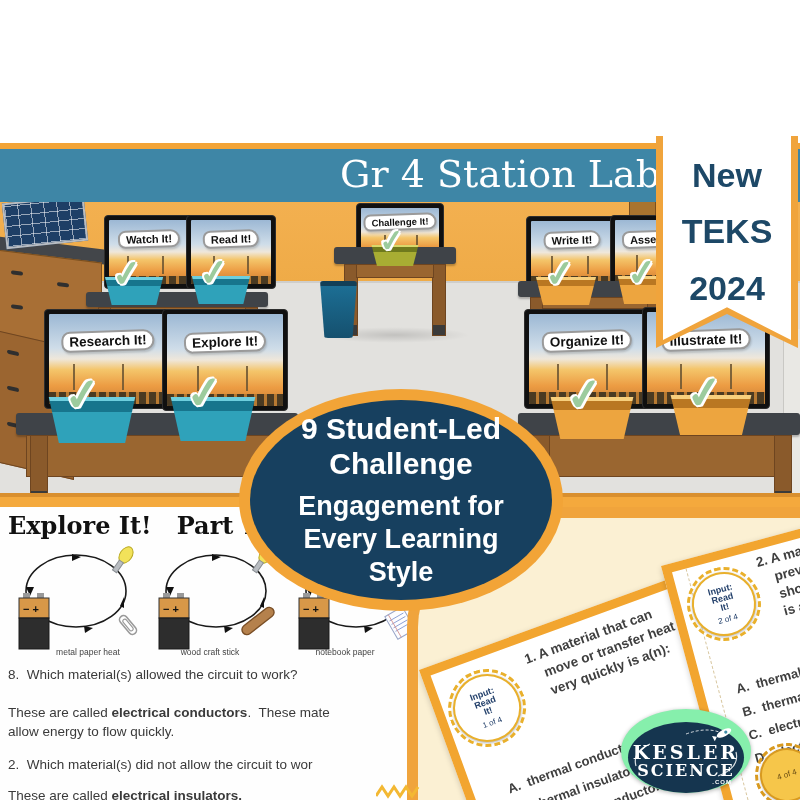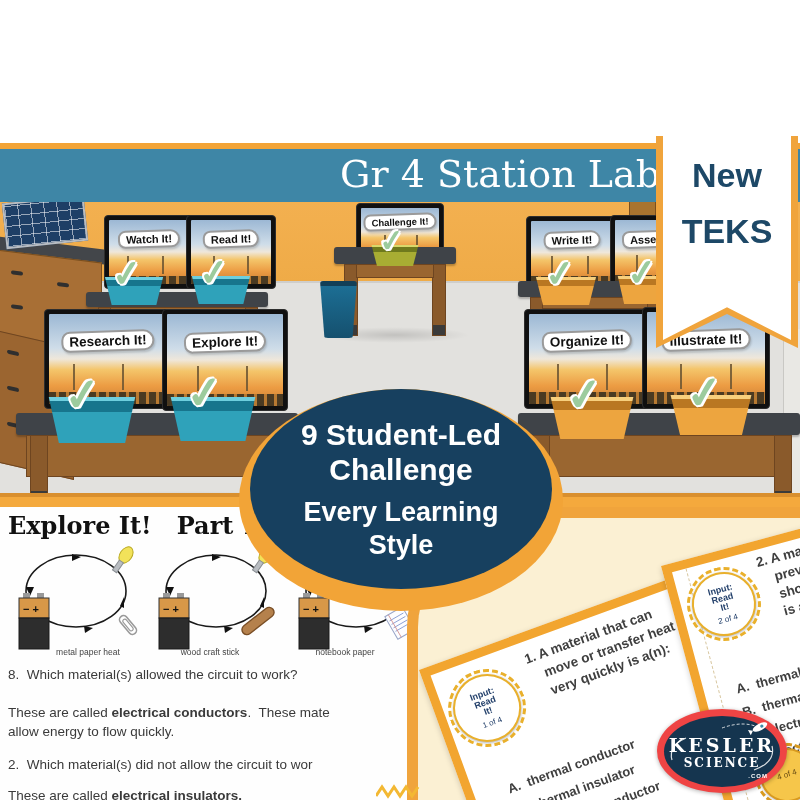--- a/index.html
+++ b/index.html
@@ -99,35 +99,35 @@
        align-items:center;justify-content:center;color:#23406b;text-align:center;}
   .seal .s1{font-size:9px;font-weight:bold;line-height:9px;}
   .seal .s2{font-size:9px;font-weight:bold;line-height:9px;}
   .seal .s3{font-size:8px;margin-top:4px;line-height:8px;}
   .seal.yellow{background:#f6c64a;border-color:#d89a20;outline-color:#d89a20;color:#6b4e14;}
 
   .zigzag{left:376px;top:784px;width:44px;height:16px;z-index:3;}
 
   
   .badge{left:239px;top:389px;width:324px;height:222px;background:#f2a437;border-radius:50%;z-index:5;
-       display:flex;justify-content:center;}
+       display:flex;align-items:center;justify-content:center;}
   .badge .in{width:302px;height:200px;background:#17405f;border-radius:50%;display:flex;
        flex-direction:column;align-items:center;justify-content:center;color:#fff;font-weight:bold;}
   .badge .b1{font-size:30px;line-height:35px;}
   .badge .b2{font-size:30px;line-height:35px;margin-bottom:9px;}
   .badge .b3{font-size:27px;line-height:33px;}
 
   
-  .logo{left:657px;top:709px;width:130px;height:84px;z-index:8;background:#ef4444;border-radius:50%;
-       display:flex;align-items:center;justify-content:center;box-shadow:0 1px 4px rgba(0,0,0,.3);}
+  .logo{left:621px;top:709px;width:130px;height:84px;z-index:8;background:#86efac;border-radius:50%;
+       display:flex;align-items:flex-end;justify-content:center;box-shadow:0 1px 4px rgba(0,0,0,.3);}
   .logo .in{position:relative;width:116px;height:71px;background:#15354f;border-radius:50%;
        display:flex;flex-direction:column;align-items:center;justify-content:center;color:#fff;
        font-family:"DejaVu Serif",serif;font-weight:bold;}
   .logo .l1{font-size:19px;letter-spacing:3px;line-height:19px;margin-top:6px;}
-  .logo .l2{font-size:12px;letter-spacing:2px;line-height:17px;}
+  .logo .l2{font-size:16px;letter-spacing:2px;line-height:17px;}
   .logo .dom{position:absolute;right:12px;bottom:8px;font-size:6px;letter-spacing:1px;
        font-family:"Liberation Sans",sans-serif;}
   .logo svg{position:absolute;left:0;top:0;}
   .seal4{left:760px;top:748px;width:50px;height:50px;z-index:7;transform:rotate(-18deg);}
 </style>
 </head>
 <body>
 
 <div id="page">
 
@@ -384,30 +384,32 @@
   </div>
 
   <svg class="abs zigzag" viewBox="0 0 44 16">
     <polyline points="0,12 6,3 12,12 18,3 24,12 30,3 36,12 42,3" fill="none" stroke="#f3b833" stroke-width="3"></polyline>
   </svg>
 
   <div class="abs badge">
     <div class="in">
       <div class="b1">9 Student-Led</div>
       <div class="b2">Challenge</div>
+      <div class="b3">Engagement for</div>
       <div class="b3">Every Learning</div>
       <div class="b3">Style</div>
     </div>
   </div>
 
   <div class="abs ribbon">
     <div class="shape"></div>
     <div class="inner"></div>
     <div class="rl r2">TEKS</div>
     <div class="rl r1">New</div>
+    <div class="rl r3">2024</div>
   </div>
 
   <div class="abs seal seal4 yellow">
     <span class="s3" style="margin-top:0;">4 of 4</span>
   </div>
 
   <div class="abs logo">
     <div class="in">
       <svg width="116" height="71" viewBox="0 0 116 71">
         <path d="M8 44 Q 4 30 22 22" fill="none" stroke="#ffffff" stroke-width="1.2" opacity="0.85"></path>

